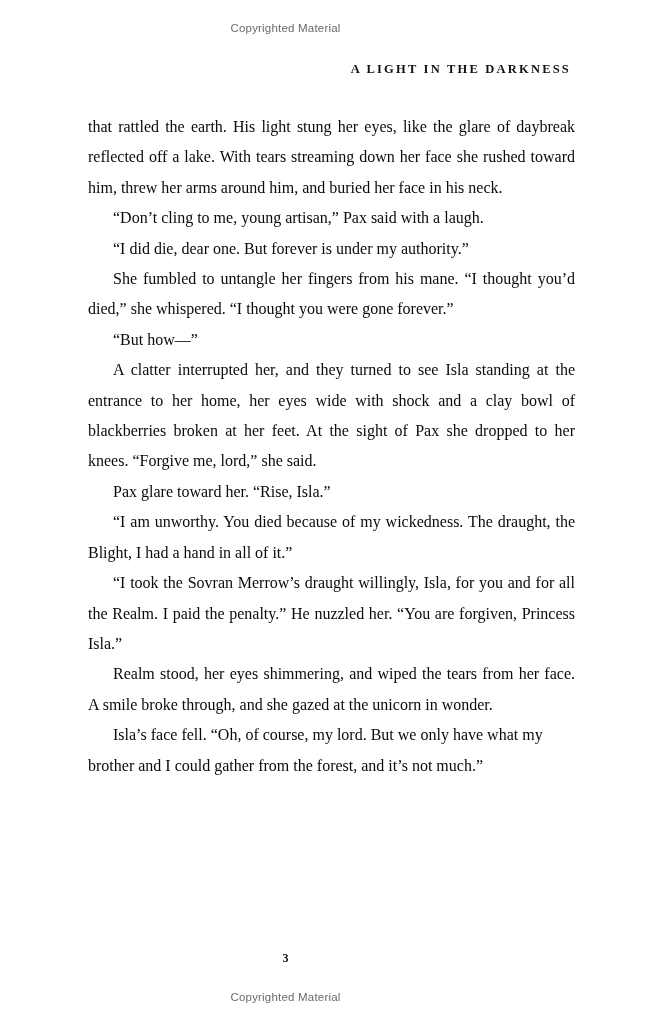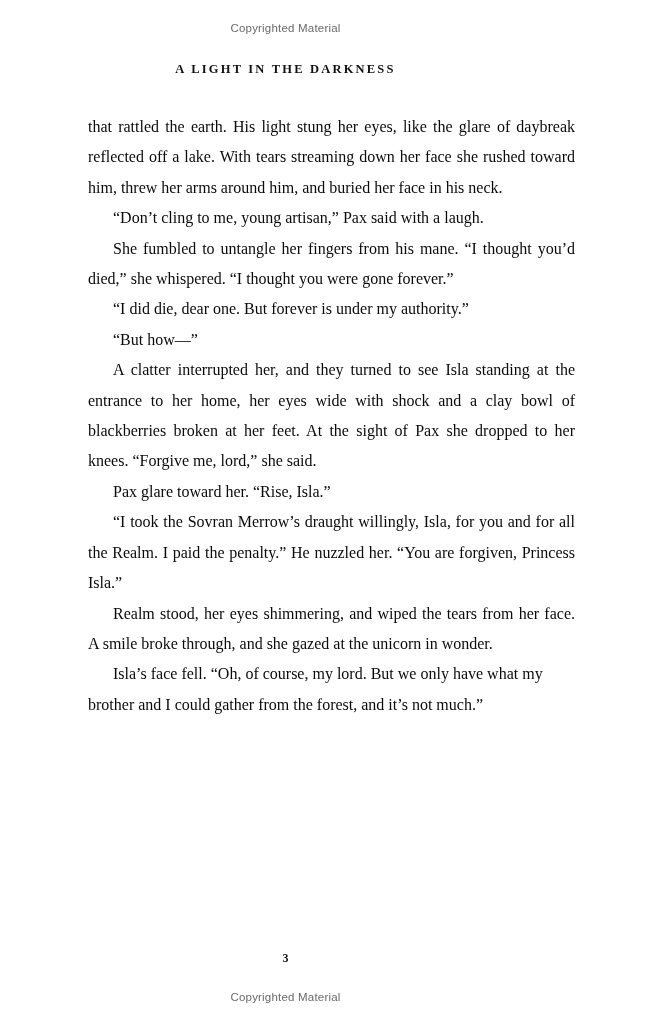--- a/index.html
+++ b/index.html
@@ -33,21 +33,21 @@
     color: #6a6a6a;
   }
   .watermark-top { top: 22px; }
   .watermark-bottom { bottom: 21px; }
 
   .running-head {
     position: absolute;
     top: 62px;
     left: 0;
     width: 100%;
-    text-align: center;
+    text-align: right;
     font-family: "Liberation Serif", serif;
     font-size: 12.5px;
     font-weight: bold;
     letter-spacing: 2.2px;
     color: #111111;
   }
 
   .body-text {
     position: absolute;
     top: 112px;
@@ -87,25 +87,26 @@
 
 <div class="page">
 
   <div class="watermark watermark-top">Copyrighted Material</div>
 
   <div class="running-head">A LIGHT IN THE DARKNESS</div>
 
   <div class="body-text">
       <p class="">that rattled the earth. His light stung her eyes, like the glare of daybreak reflected off a lake. With tears streaming down her face she rushed toward him, threw her arms around him, and buried her face in his neck.</p>
       <p class="indent">“Don’t cling to me, young artisan,” Pax said with a laugh.</p>
+      <p class="indent">“I did die, dear one. But forever is under my authority.”</p>
       <p class="indent">She fumbled to untangle her fingers from his mane. “I thought you’d died,” she whispered. “I thought you were gone forever.”</p>
-      <p class="indent">“I did die, dear one. But forever is under my authority.”</p>
       <p class="indent">“But how—”</p>
       <p class="indent">A clatter interrupted her, and they turned to see Isla standing at the entrance to her home, her eyes wide with shock and a clay bowl of blackberries broken at her feet. At the sight of Pax she dropped to her knees. “Forgive me, lord,” she said.</p>
       <p class="indent">Pax glare toward her. “Rise, Isla.”</p>
+      <p class="indent">“I am unworthy. You died because of my wickedness. The draught, the Blight, I had a hand in all of it.”</p>
       <p class="indent">“I took the Sovran Merrow’s draught willingly, Isla, for you and for all the Realm. I paid the penalty.” He nuzzled her. “You are forgiven, Princess Isla.”</p>
       <p class="indent">Realm stood, her eyes shimmering, and wiped the tears from her face. A smile broke through, and she gazed at the unicorn in wonder.</p>
       <p class="indent">Isla’s face fell. “Oh, of course, my lord. But we only have what my brother and I could gather from the forest, and it’s not much.”</p>
     </div>
 
   <div class="folio">3</div>
 
   <div class="watermark watermark-bottom">Copyrighted Material</div>
 
 </div>

